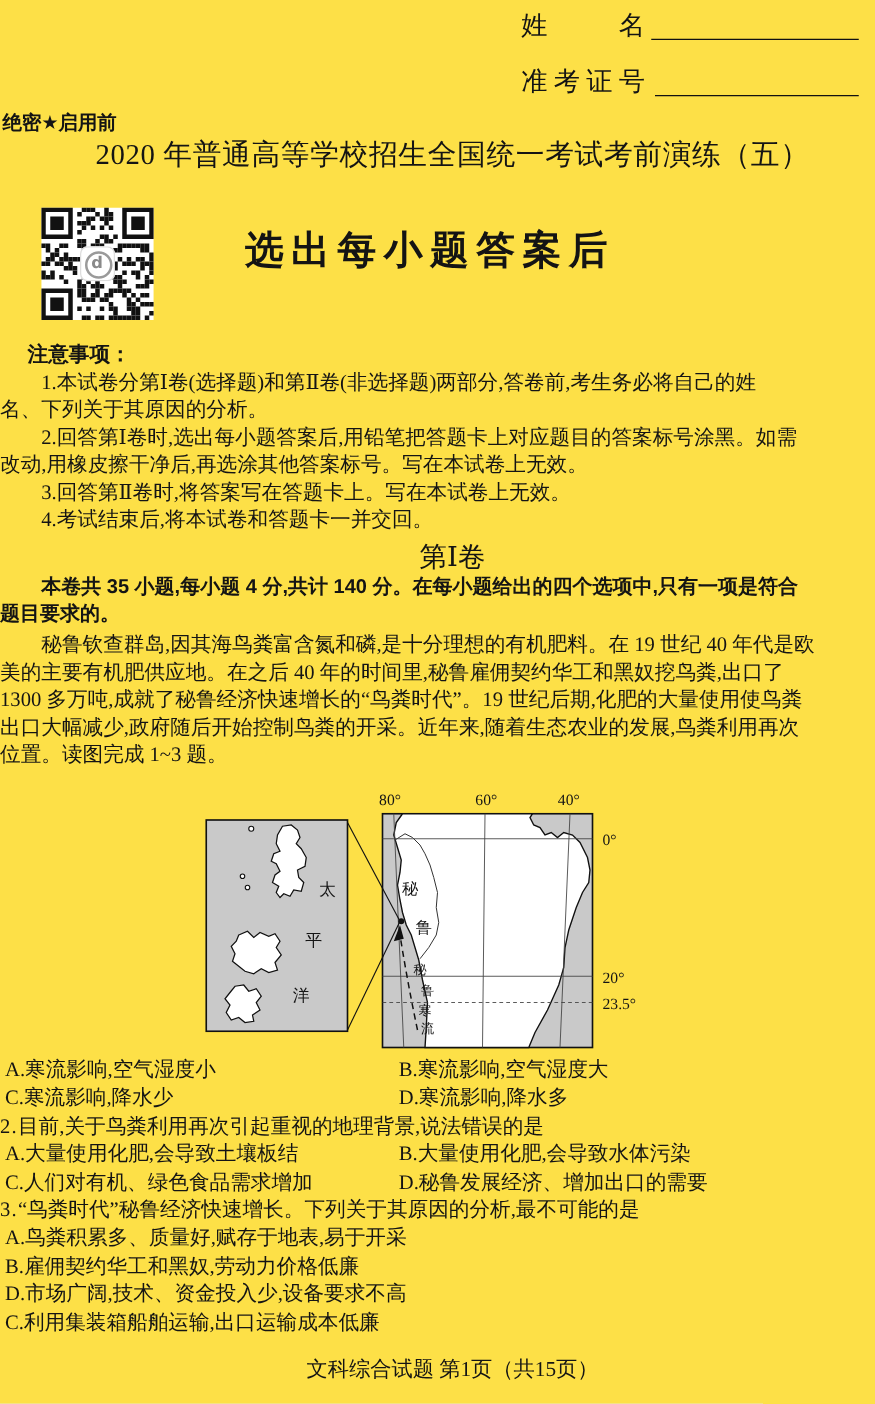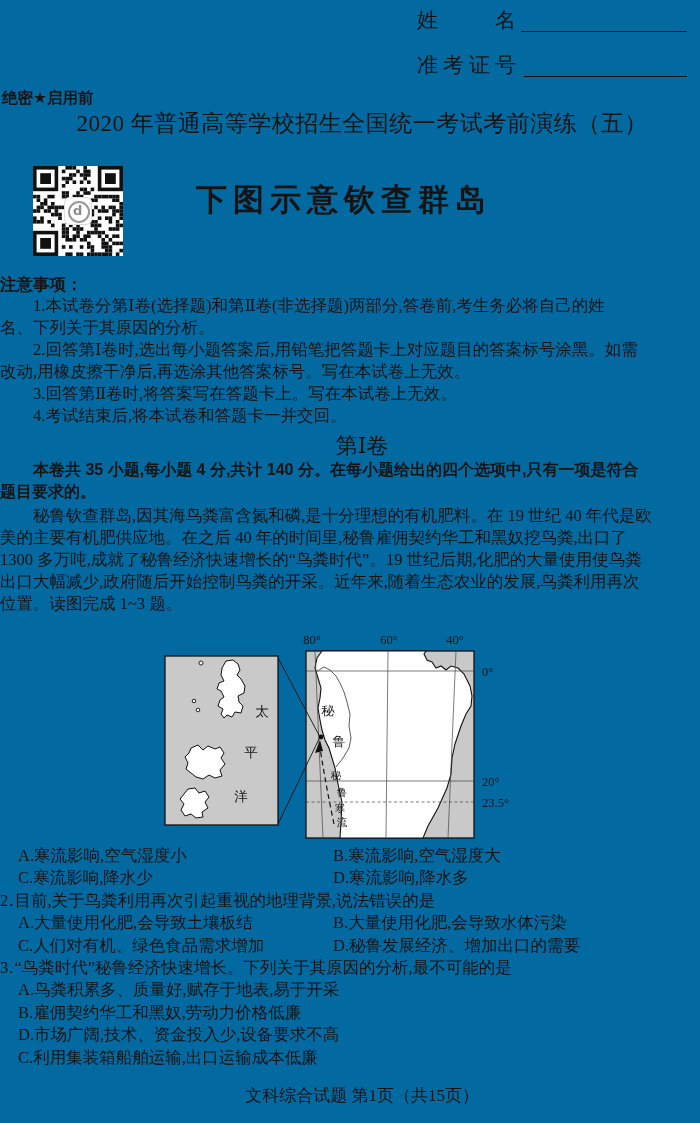--- a/index.html
+++ b/index.html
@@ -1,28 +1,28 @@
 <!DOCTYPE html>
 <html><head>
 <meta charset="utf-8">
 <style>
   html,body{margin:0;padding:0;background:#e8e8e8;}
   .page{
-    position:relative;width:700px;height:1123px;margin:0 auto;background:#0369a1;
+    position:relative;width:700px;height:1123px;margin:0 auto;background:#fde047;
     font-family:"Liberation Serif","DejaVu Serif",serif;color:#141414;overflow:hidden;
   }
   .abs{position:absolute;}
   .nowrap{white-space:nowrap;}
   .heiti{font-family:"Liberation Sans","DejaVu Sans",sans-serif;font-weight:bold;}
   .blank-line{border-bottom:1.4px solid #111;}
   .body-text{font-size:16.5px;line-height:22px;}
   .body-text .ln{white-space:nowrap;}
   .indent{text-indent:33px;}
   .center{text-align:center;width:700px;left:0;margin-left:12px;}
-  .opt-row{padding-left:18px;white-space:nowrap;}
+  .opt-row{padding-left:4px;white-space:nowrap;}
   .opt-left{display:inline-block;width:315px;}
   .qnum{letter-spacing:1px;}
   svg text{font-family:"Liberation Serif","DejaVu Serif",serif;fill:#141414;}
 </style>
 </head>
 <body>
 
 <div class="page">
 
   <div class="abs nowrap" style="left:417px;top:6px;font-size:21px;">
@@ -241,24 +241,24 @@
         <rect x="0" y="64.8" width="25.2" height="25.2" fill="#111"></rect>
         <rect x="3.6" y="68.4" width="18" height="18" fill="#fff"></rect>
         <rect x="7.2" y="72" width="10.8" height="10.8" fill="#111"></rect>
       </svg>
     <div class="abs" style="left:31px;top:31px;width:28px;height:28px;background:#fff;border-radius:6px;box-shadow:0 0 0 1px #ddd inset;">
       <div class="abs" style="left:4px;top:4px;width:18px;height:18px;border:2.5px solid #9a9a9a;border-radius:50%;"></div>
       <div class="abs" style="left:9px;top:6px;width:9px;height:14px;color:#8a8a8a;font-family:'DejaVu Sans',sans-serif;font-weight:bold;font-size:13px;">d</div>
     </div>
   </div>
 
-  <div class="abs heiti nowrap" style="left:196px;top:179px;font-size:31px;letter-spacing:6px;">下图示意钦查群岛</div>
+  <div class="abs heiti nowrap" style="left:196px;top:179px;font-size:31px;letter-spacing:6px;">选出每小题答案后</div>
 
   <div class="abs body-text" style="left:0;top:273px;width:700px;">
-    <div class="ln heiti" style="font-size:16.5px;">注意事项：</div>
+    <div class="ln heiti" style="font-size:16.5px;padding-left:22px;">注意事项：</div>
     <div class="ln indent">1.本试卷分第Ⅰ卷(选择题)和第Ⅱ卷(非选择题)两部分,答卷前,考生务必将自己的姓</div>
     <div class="ln">名、下列关于其原因的分析。</div>
     <div class="ln indent">2.回答第Ⅰ卷时,选出每小题答案后,用铅笔把答题卡上对应题目的答案标号涂黑。如需</div>
     <div class="ln">改动,用橡皮擦干净后,再选涂其他答案标号。写在本试卷上无效。</div>
     <div class="ln indent">3.回答第Ⅱ卷时,将答案写在答题卡上。写在本试卷上无效。</div>
     <div class="ln indent">4.考试结束后,将本试卷和答题卡一并交回。</div>
   </div>
 
   <div class="abs center nowrap" style="top:431px;font-size:22px;">第Ⅰ卷</div>
 

